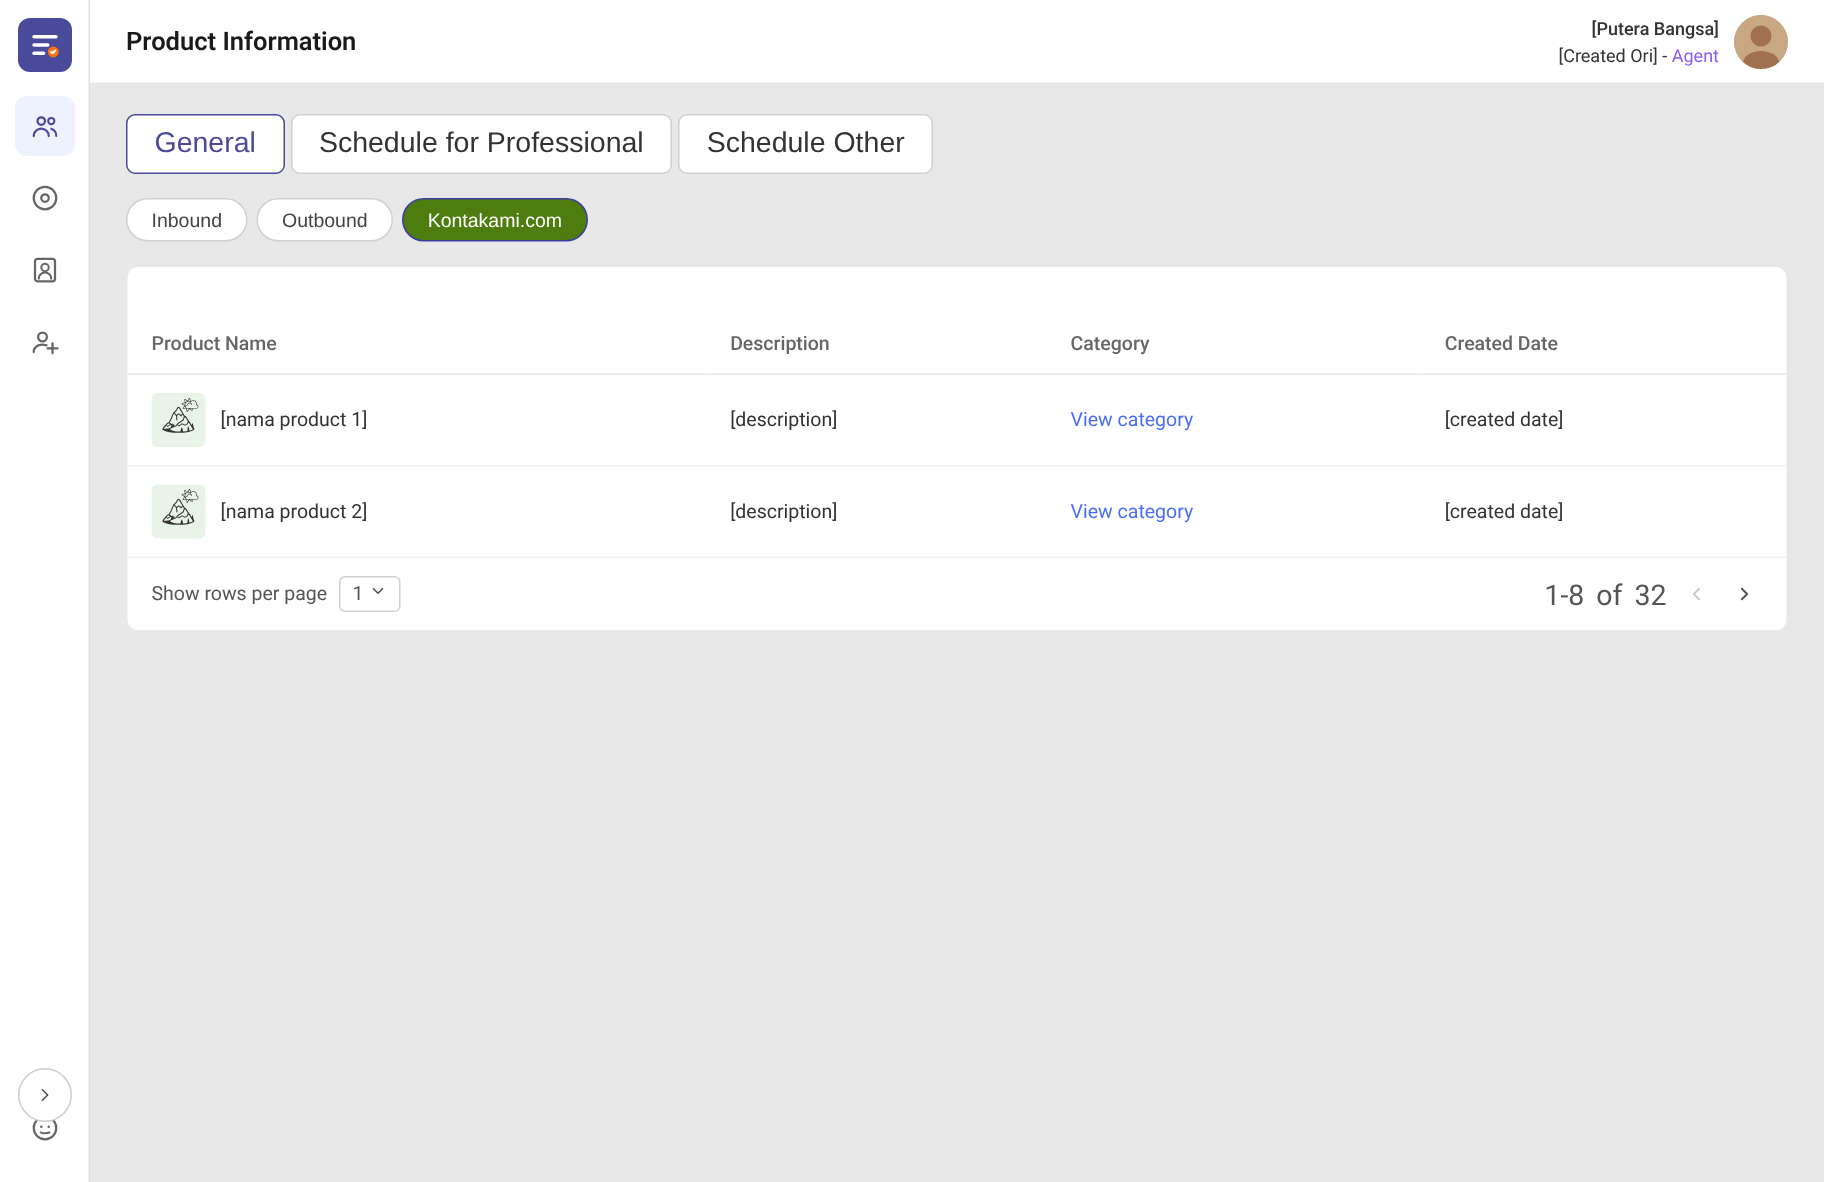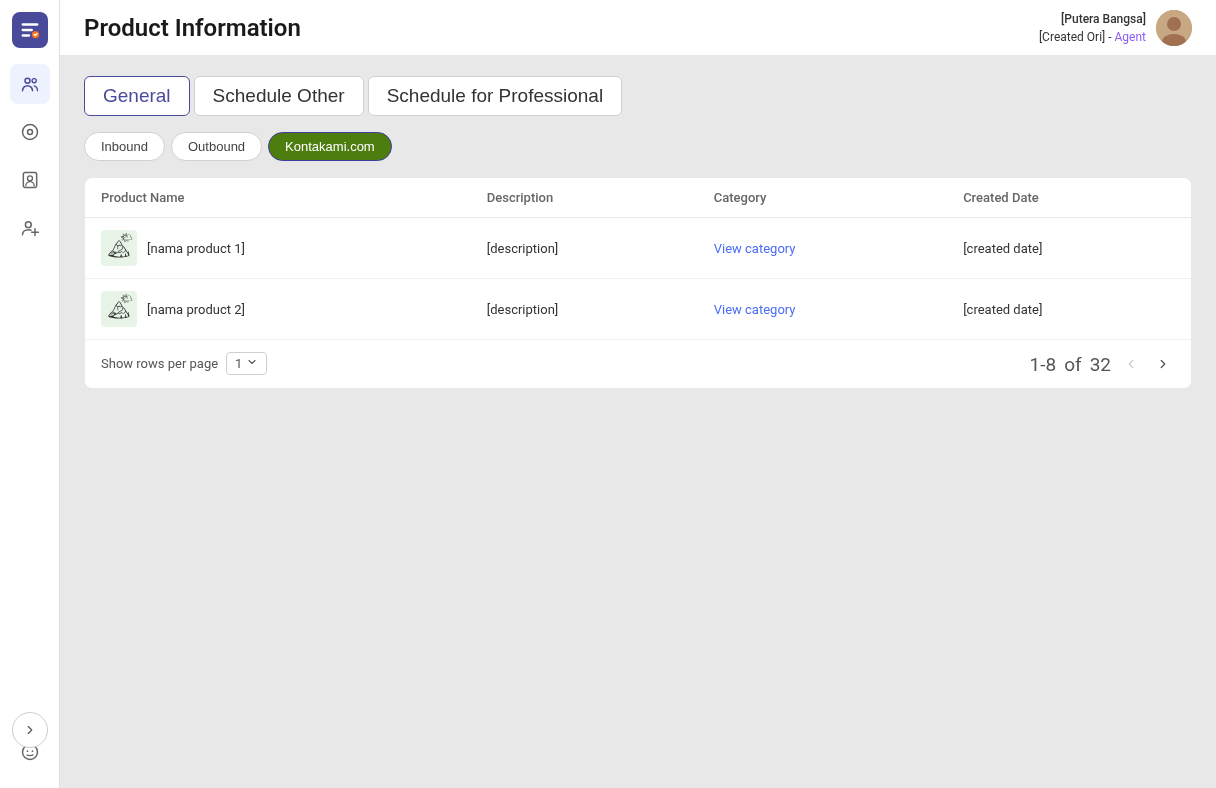--- a/index.html
+++ b/index.html
@@ -63,21 +63,21 @@
     .header {
       background: white;
       padding: 0 24px;
       height: 56px;
       display: flex;
       align-items: center;
       justify-content: space-between;
       border-bottom: 1px solid #e8e8e8;
     }
     .header-title {
-      font-size: 24px;
+      font-size: 17px;
       font-weight: 600;
       color: #1a1a1a;
     }
     .header-user {
       display: flex;
       align-items: flex-end;
       gap: 10px;
     }
     .header-user-info {
       text-align: right;
@@ -154,20 +154,21 @@
     
     .table-container {
       background: white;
       border-radius: 8px;
       overflow: hidden;
       border: 1px solid #e8e8e8;
     }
     table {
       width: 100%;
       border-collapse: collapse;
+      margin-top: 32px;
     }
     thead tr {
       border-bottom: 1px solid #e8e8e8;
     }
     th {
       text-align: left;
       padding: 12px 16px;
       font-size: 13px;
       font-weight: 500;
       color: #666;
@@ -331,22 +332,22 @@
           <ellipse cx="18" cy="32" rx="12" ry="8" fill="#a07050"></ellipse>
         </svg>
       </div>
     </div>
   </div>
 
   <div class="content">
 
     <div class="tabs">
       <button class="tab active">General</button>
+      <button class="tab">Schedule for Professional</button>
       <button class="tab">Schedule Other</button>
-      <button class="tab">Schedule for Professional</button>
     </div>
 
     <div class="filter-tabs">
       <button class="filter-tab">Inbound</button>
       <button class="filter-tab">Outbound</button>
       <button class="filter-tab active">Kontakami.com</button>
     </div>
 
     <div class="table-container">
       <table>

